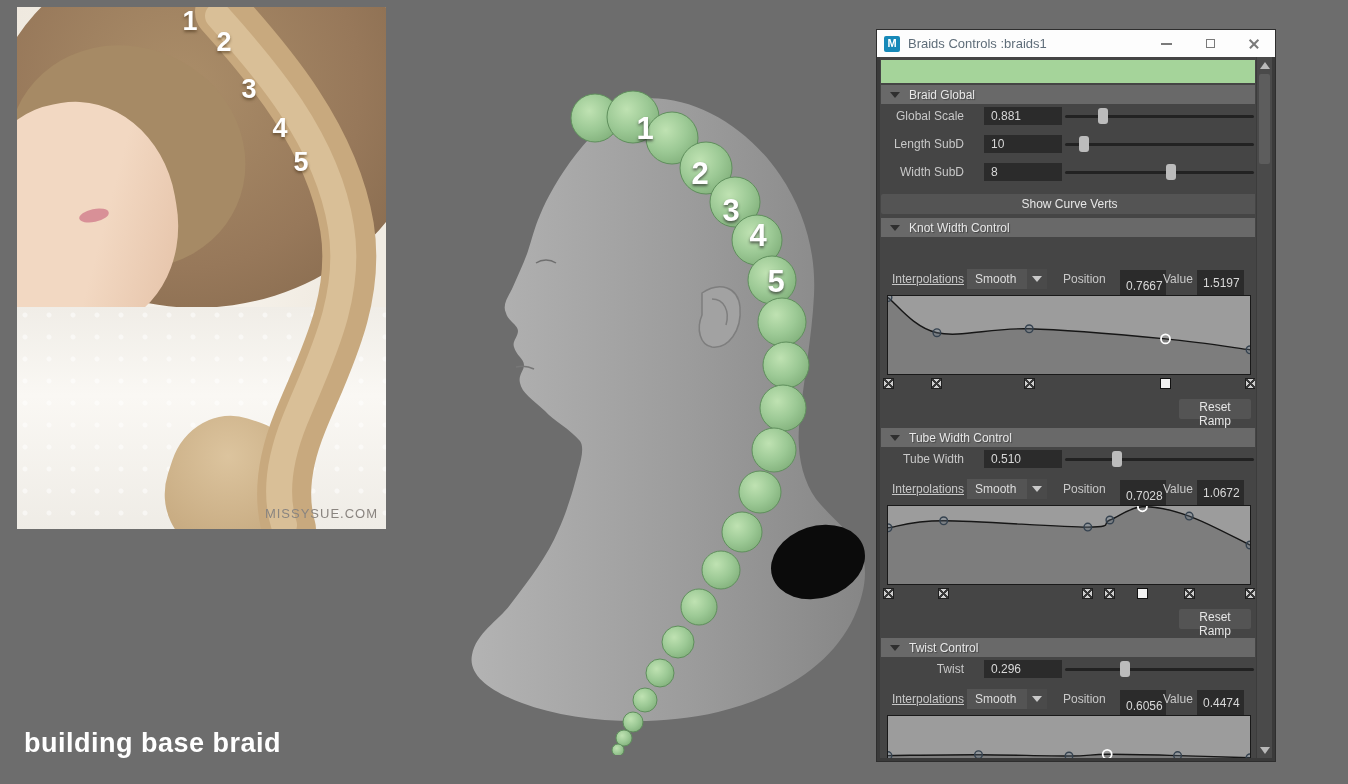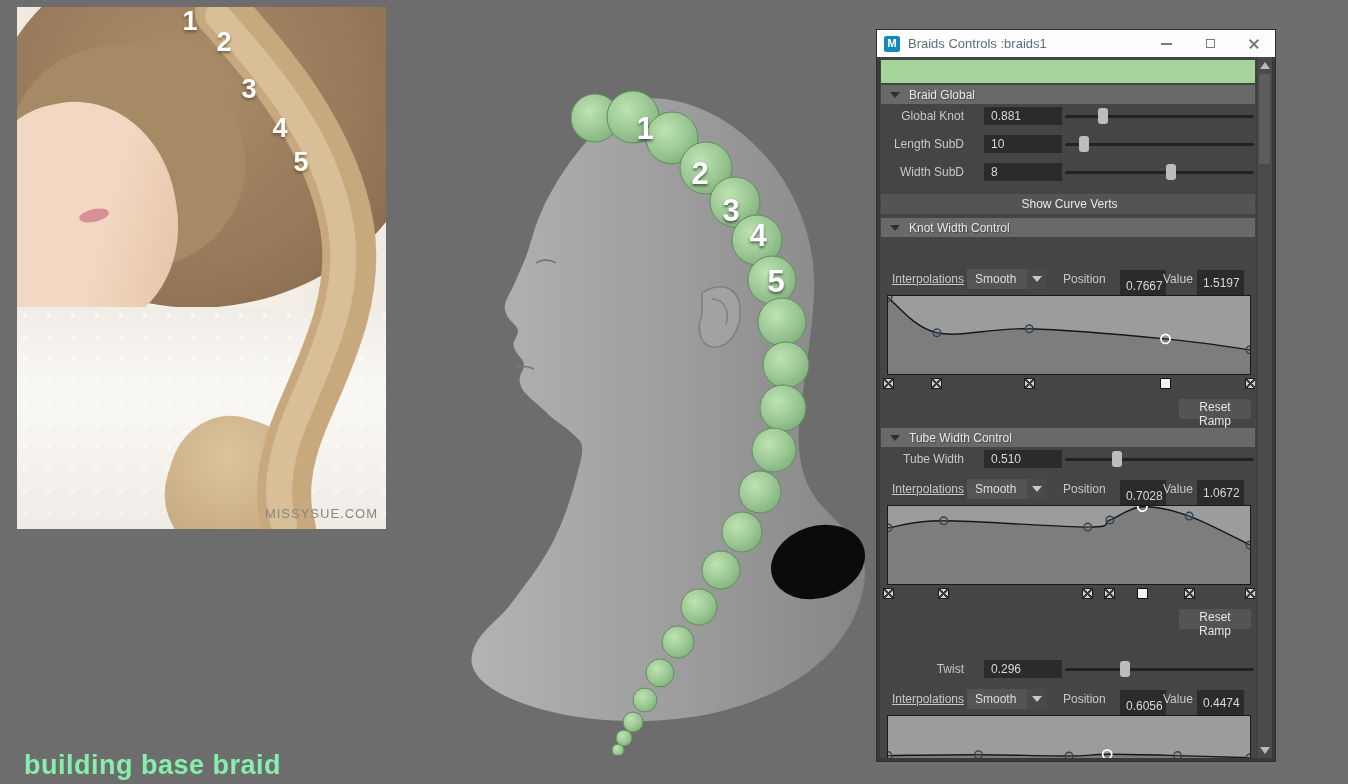--- a/index.html
+++ b/index.html
@@ -26,21 +26,21 @@
            background-size:24px 22px;}
   .ph-tail{position:absolute;left:150px;top:410px;width:130px;height:140px;border-radius:45%;
            background:radial-gradient(circle at 40% 30%,#dcc49e,#c5a87e 80%);transform:rotate(18deg);}
   .ph-braid{position:absolute;left:0;top:0;}
   .ph-watermark{position:absolute;right:8px;bottom:8px;color:#8a8580;font-size:13px;letter-spacing:1px;}
   .num{position:absolute;transform:translate(-50%,-50%);color:#fff;font-weight:bold;line-height:1;}
   .photo-num{font-size:27px;text-shadow:0 2px 3px rgba(70,50,25,.6);}
   .vp-num{font-size:31px;text-shadow:0 2px 3px rgba(40,40,40,.7);}
 
   
-  .caption{position:absolute;left:24px;top:750px;color:#86efac;font-size:27px;font-weight:bold;letter-spacing:.5px;}
+  .caption{position:absolute;left:24px;top:728px;color:#ffffff;font-size:27px;font-weight:bold;letter-spacing:.5px;}
 
   
   .viewport{position:absolute;left:450px;top:85px;width:420px;height:670px;}
   .viewport svg{position:absolute;left:0;top:0;}
 
   
   .window{position:absolute;left:876px;top:29px;width:400px;height:733px;background:#3a3a3a;
           border:1px solid #2e2e2e;box-sizing:border-box;font-size:12px;color:#cfcfcf;}
   .titlebar{position:absolute;left:0;top:0;right:0;height:27px;background:#fdfdfd;display:flex;align-items:center;}
   .maya-icon{width:16px;height:16px;margin-left:7px;background:#1789b8;border-radius:2px;
@@ -217,21 +217,21 @@
     <div class="content">
 
       <div class="swatch" style="background: rgb(165, 212, 154);"></div>
 
       <div class="sec-h" style="top:28px">
         <b class="tri"></b>
         <span>Braid Global</span>
       </div>
 
       <div class="row" style="top:50px">
-        <span class="r-lbl">Global Knot</span>
+        <span class="r-lbl">Global Scale</span>
         <input class="r-field" value="0.881" style="">
         <div class="r-slider">
           <div class="track"></div>
           <div class="handle" style="left: calc(18.5% - 1.85px);"></div>
         </div>
       </div>
       <div class="row" style="top:78px">
         <span class="r-lbl">Length SubD</span>
         <input class="r-field" value="10" style="">
         <div class="r-slider">
@@ -325,20 +325,24 @@
           <span class="marker" style="left: 1.5px;"></span>
           <span class="marker" style="left: 57.2px;"></span>
           <span class="marker" style="left: 201.3px;"></span>
           <span class="marker" style="left: 223.4px;"></span>
           <span class="marker sel" style="left: 255.9px;"></span>
           <span class="marker" style="left: 302.7px;"></span>
           <span class="marker" style="left: 363.5px;"></span>
         </div>
       <button class="panel-btn btn-reset" style="top:552px">Reset Ramp</button>
 
+      <div class="sec-h" style="top:581px">
+        <b class="tri"></b>
+        <span>Twist Control</span>
+      </div>
       <div class="row" style="top:603px">
         <span class="r-lbl">Twist</span>
         <input class="r-field" value="0.296" style="">
         <div class="r-slider">
           <div class="track"></div>
           <div class="handle" style="left: calc(31% - 3.1px);"></div>
         </div>
       </div>
       <div class="irow" style="top:632px">
         <span class="i-lbl">Interpolations</span>

